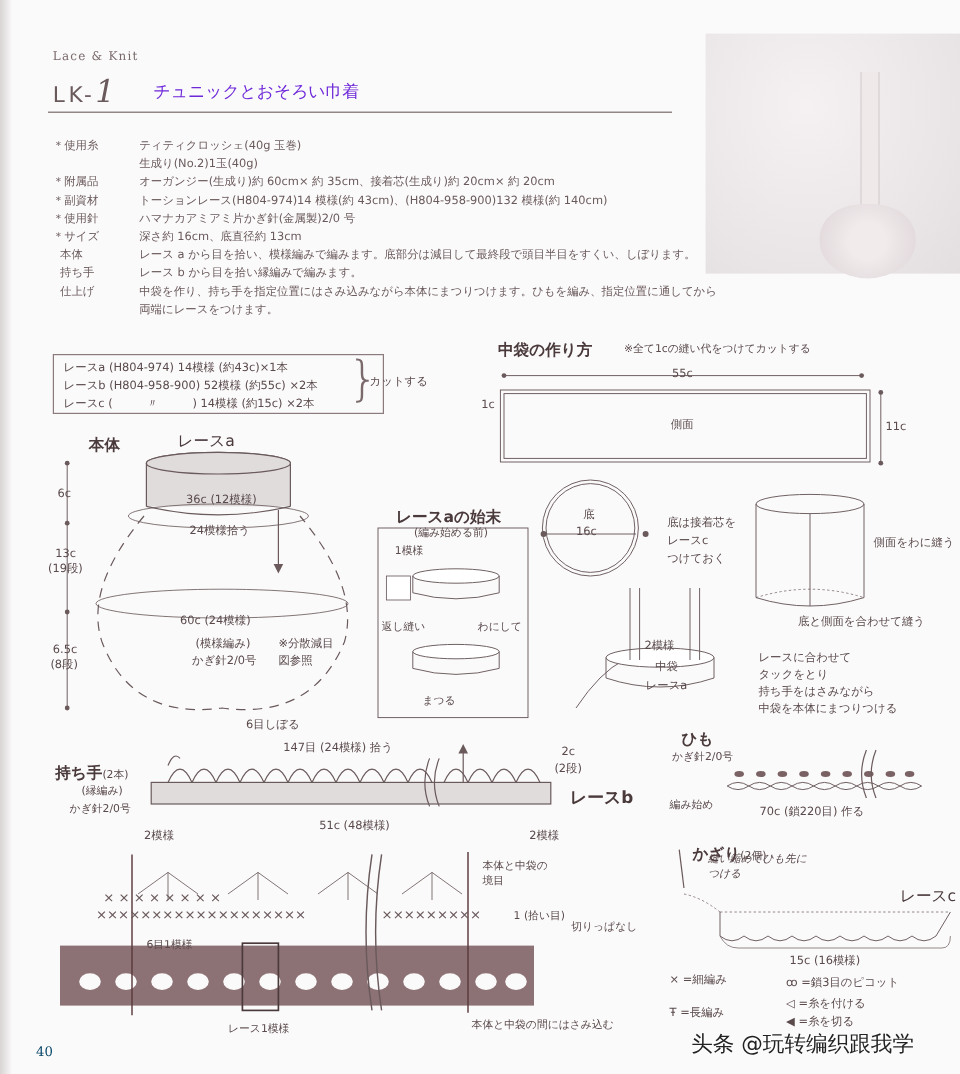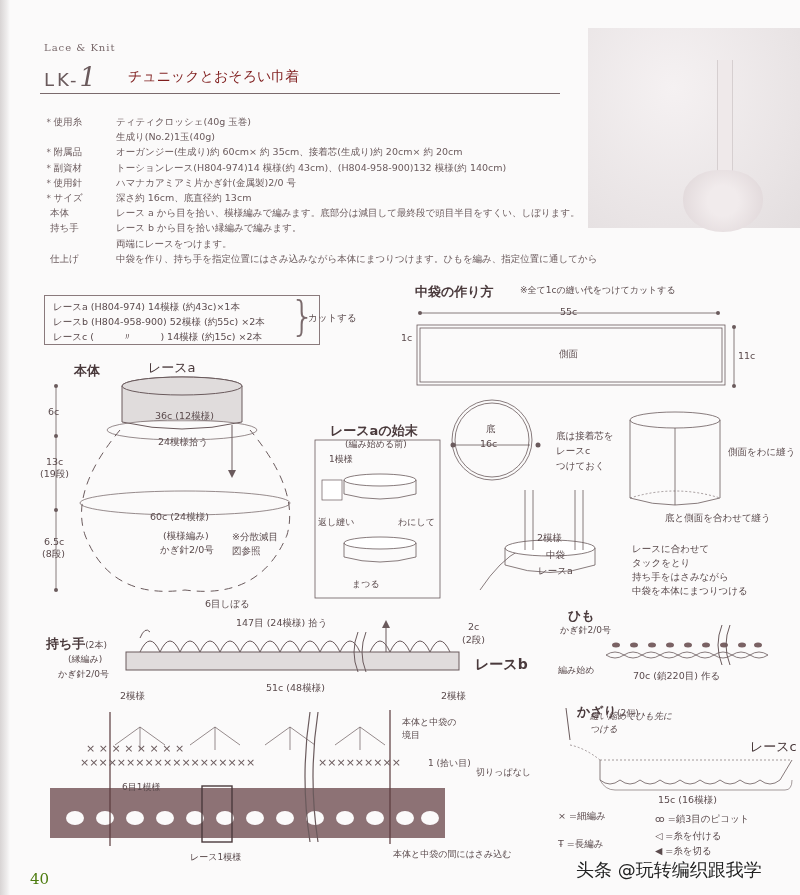--- a/index.html
+++ b/index.html
@@ -2,38 +2,38 @@
 <html><head>
   <meta charset="utf-8">
   <style>
     html,body{margin:0;padding:0;}
     body{width:800px;height:895px;background:#fbfafa;position:relative;overflow:hidden;font-family:"DejaVu Sans",sans-serif;color:#5a4a4c;}
     .abs{position:absolute;}
     .binding{left:0;top:0;width:10px;height:895px;background:linear-gradient(90deg,#d8d4d4,#efeded 70%,#fbfafa);}
     .brand{left:44px;top:42px;font-family:"DejaVu Serif",serif;font-size:10px;letter-spacing:1px;color:#7a6a6c;}
     .code{left:44px;top:62px;font-size:18px;letter-spacing:3px;color:#6a5a5c;}
     .code .num{font-family:"DejaVu Serif",serif;font-size:26px;font-style:italic;}
-    .title{left:128px;top:68px;font-size:14px;color:#7f1d1d;}
+    .title{left:128px;top:68px;font-size:14px;color:#6d28d9;}
     .rule{left:40px;top:93px;width:520px;height:0;border-top:1px solid #7a6a6c;}
     .spec{left:44px;top:114px;font-size:9.5px;line-height:15.2px;color:#6a5a5c;}
     .spec .row{display:flex;}
     .spec .k{width:72px;white-space:pre;}
     .spec .v{white-space:nowrap;}
     .photo{left:588px;top:28px;width:212px;height:200px;background:radial-gradient(ellipse at 40% 30%,#f5f1f2,#e9e4e5 70%,#e3dedf);}
     .bag-strap{left:717px;top:60px;width:14px;height:126px;background:#efe9ea;border-left:1px solid #d6cfd0;border-right:1px solid #d6cfd0;}
     .bag-body{left:683px;top:170px;width:80px;height:62px;border-radius:45% 45% 50% 50%;background:radial-gradient(circle,#f1ebec 30%,#ddd4d6);}
     .lacebox{left:44px;top:295px;width:276px;height:50px;border:1px solid #8a7a7c;font-size:9.5px;line-height:15px;padding:3px 8px;box-sizing:border-box;color:#5a4a4c;}
     .cut{left:308px;top:312px;font-size:9.5px;}
     .brace{left:290px;top:296px;font-size:40px;line-height:40px;color:#7a6a6c;font-weight:100;}
     .h2{font-size:13px;font-weight:bold;color:#4a3a3c;}
     .small{font-size:9px;color:#5a4a4c;}
     .lbl{font-size:9.5px;color:#5a4a4c;white-space:nowrap;}
     svg{position:absolute;overflow:visible;}
     .watermark{left:576px;top:858px;font-size:18px;color:#222;text-shadow:0 0 3px #fff,0 0 3px #fff;}
-    .pagenum{left:30px;top:870px;font-family:"DejaVu Serif",serif;font-size:15px;color:#4d7c0f;}
+    .pagenum{left:30px;top:870px;font-family:"DejaVu Serif",serif;font-size:11px;color:#0c4a6e;}
   </style>
 </head>
 <body>
 
 <div class="abs binding"></div>
 
 <div class="abs brand">Lace &amp; Knit</div>
 <div class="abs code"><span>LK-</span><span class="num">1</span></div>
 <div class="abs title">チュニックとおそろい巾着</div>
 <div class="abs rule"></div>
@@ -65,26 +65,26 @@
     </div>
   <div class="row">
       <span class="k">  本体</span>
       <span class="v">レース a から目を拾い、模様編みで編みます。底部分は減目して最終段で頭目半目をすくい、しぼります。</span>
     </div>
   <div class="row">
       <span class="k">  持ち手</span>
       <span class="v">レース b から目を拾い縁編みで編みます。</span>
     </div>
   <div class="row">
+      <span class="k">  仕上げ</span>
+      <span class="v">中袋を作り、持ち手を指定位置にはさみ込みながら本体にまつりつけます。ひもを編み、指定位置に通してから</span>
+    </div>
+  <div class="row">
       <span class="k"></span>
       <span class="v">両端にレースをつけます。</span>
-    </div>
-  <div class="row">
-      <span class="k">  仕上げ</span>
-      <span class="v">中袋を作り、持ち手を指定位置にはさみ込みながら本体にまつりつけます。ひもを編み、指定位置に通してから</span>
     </div>
 </div>
 
 <div class="abs photo"></div>
 <div class="abs bag-strap"></div>
 <div class="abs bag-body"></div>
 
 <div class="abs lacebox">
   <div>レースa (H804-974) 14模様 (約43c)×1本</div>
   <div>レースb (H804-958-900) 52模様 (約55c) ×2本</div>

